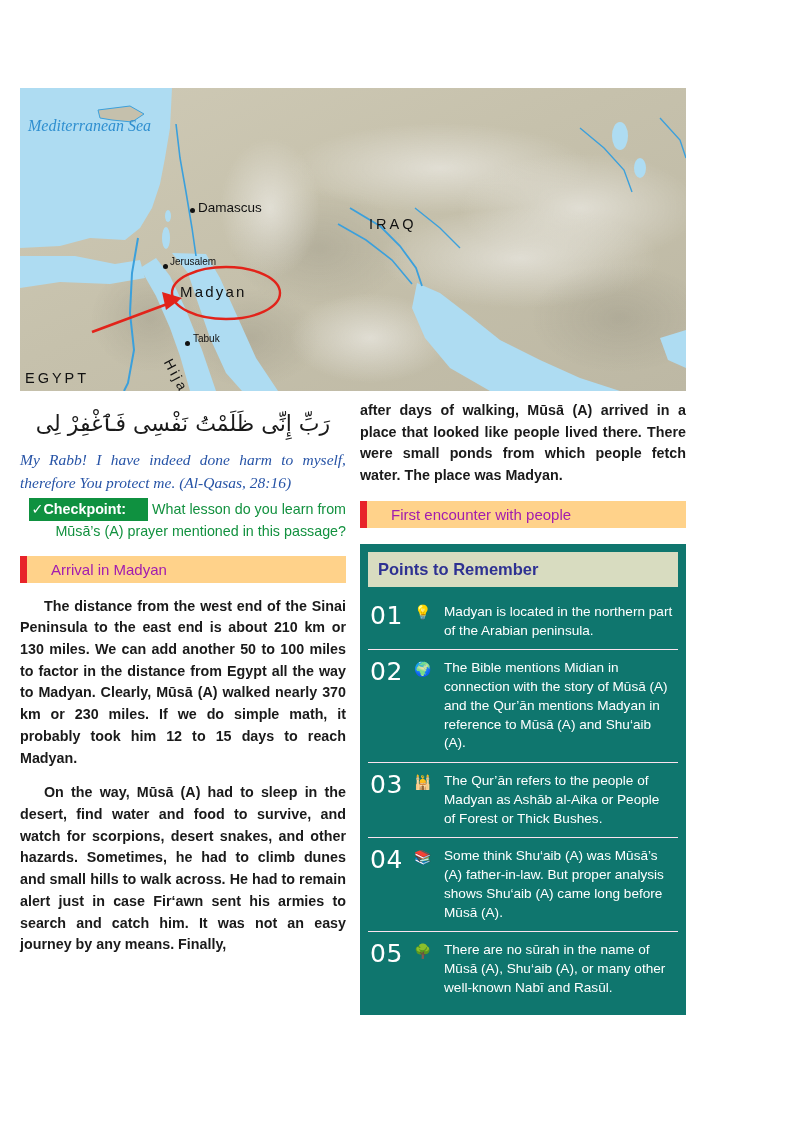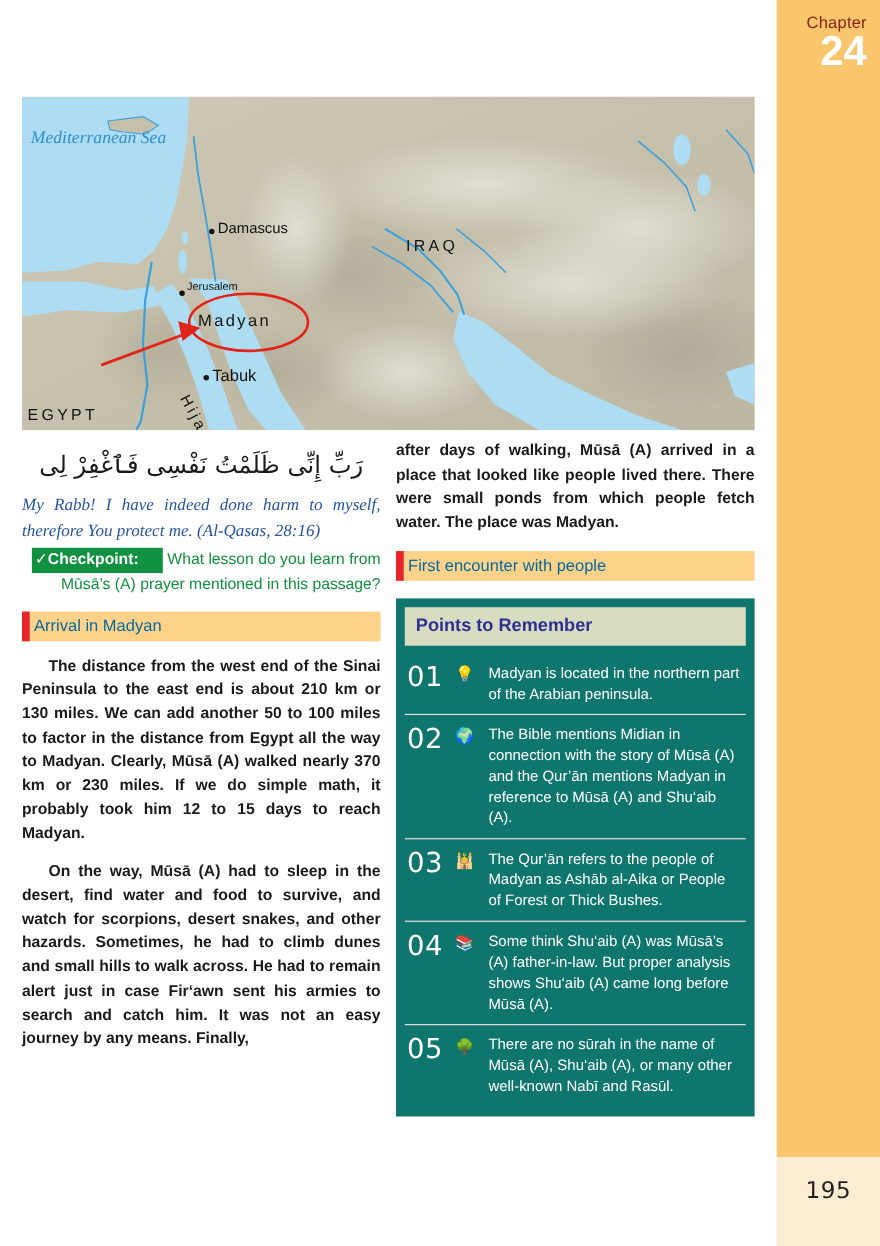--- a/index.html
+++ b/index.html
@@ -52,21 +52,21 @@
   .lbl-med {
     left: 8px; top: 28px; width: 120px;
     color: #2f8fd0; font-style: italic; font-size: 16px;
     font-family: "Liberation Serif", serif; text-align: center; line-height: 1.3;
   }
   .lbl-damascus { left: 178px; top: 112px; font-size: 13.5px; color: #111; }
   .lbl-jerusalem { left: 150px; top: 168px; font-size: 10px; color: #111; }
   .lbl-madyan {
     left: 160px; top: 195px; font-size: 15px; color: #111; letter-spacing: 2.2px;
   }
-  .lbl-tabuk { left: 173px; top: 245px; font-size: 15px; color: #111; }
+  .lbl-tabuk { left: 173px; top: 245px; font-size: 10px; color: #111; }
   .lbl-egypt { left: 5px; top: 282px; font-size: 14.5px; color: #111; letter-spacing: 3px; }
   .lbl-iraq { left: 349px; top: 128px; font-size: 14.5px; color: #111; letter-spacing: 3px; }
   .lbl-hijaz {
     left: 155px; top: 268px; font-size: 14px; color: #111; letter-spacing: 3px;
     transform: rotate(62deg); transform-origin: left top;
   }
   .dot { position: absolute; width: 5px; height: 5px; background: #111; border-radius: 50%; }
   .d-damascus { left: 170px; top: 120px; }
   .d-jerusalem { left: 143px; top: 176px; }
   .d-tabuk { left: 165px; top: 253px; }
@@ -110,21 +110,21 @@
 
   
   .sec-head {
     margin-top: 14px; background: #ffd28a; height: 27px;
     display: flex; align-items: center; position: relative;
   }
   .sec-head .bar {
     width: 7px; height: 27px; background: #e8242a; flex: 0 0 7px;
   }
   .sec-head .txt {
-    color: #0369a1; font-size: 15px; padding-left: 4px;
+    color: #a21caf; font-size: 15px; padding-left: 24px;
   }
 
   
   .ptr {
     margin-top: 16px; background: #0f766e; padding: 8px;
   }
   .ptr-head {
     background: #d8dcc0; color: #2e3192; font-size: 16.5px; font-weight: bold;
     padding: 8px 10px; margin-bottom: 7px;
   }
@@ -145,27 +145,20 @@
   }
   .ptr-txt {
     color: #ffffff; font-size: 13.6px; line-height: 1.38; flex: 1 1 auto;
   }
 </style>
 </head>
 <body>
 
 <div class="page">
 
-  <div class="sidebar">
-    <div class="sidebar-top"></div>
-    <div class="sidebar-bottom"></div>
-    <div class="chapter-word">Chapter</div>
-    <div class="chapter-num">24</div>
-    <div class="page-number">195</div>
-  </div>
 
   <div class="map">
     <svg width="666" height="303" viewBox="0 0 666 303">
       <defs>
         <linearGradient id="landg" x1="0" y1="0" x2="1" y2="1">
           <stop offset="0%" stop-color="#cfcab6"></stop>
           <stop offset="45%" stop-color="#c6c1ac"></stop>
           <stop offset="100%" stop-color="#bdb8a4"></stop>
         </linearGradient>
         <radialGradient id="hi1" cx="50%" cy="50%" r="50%">

